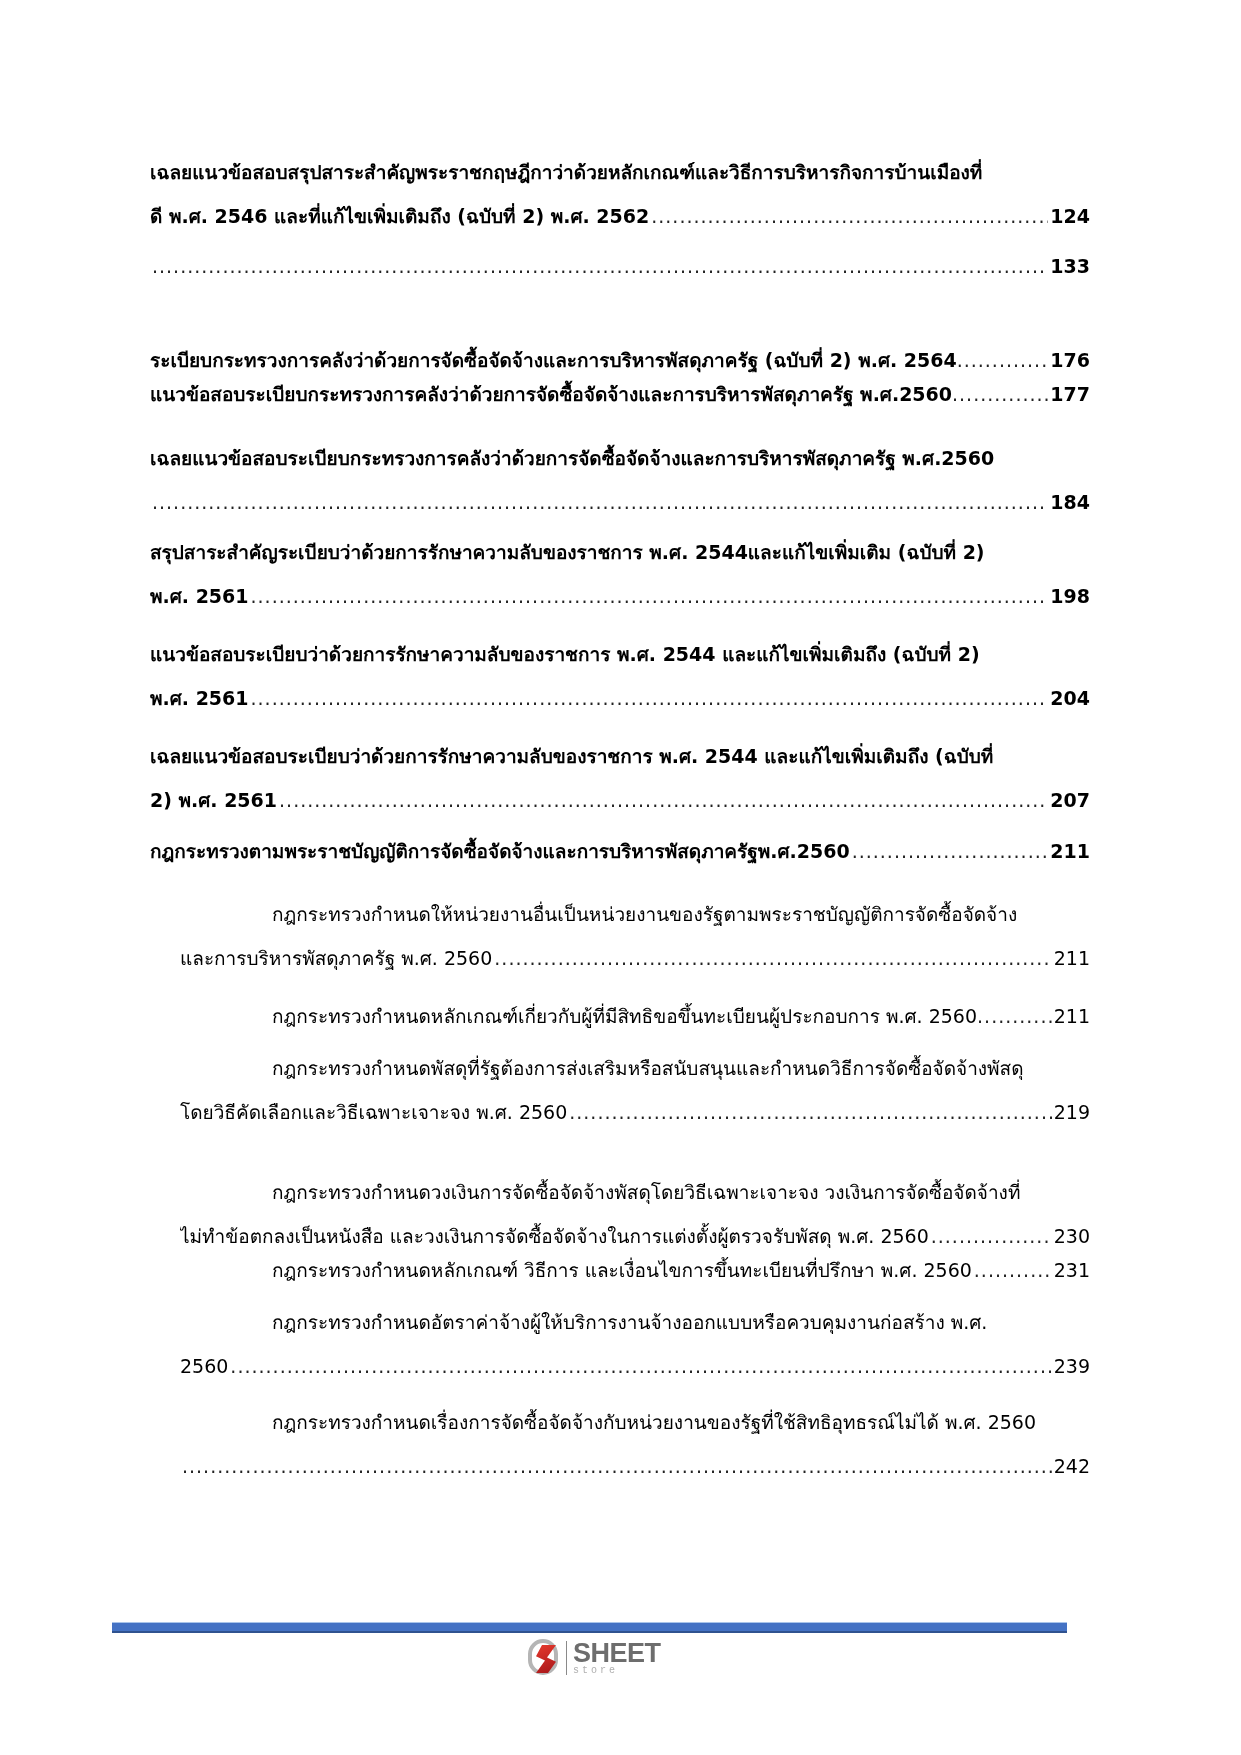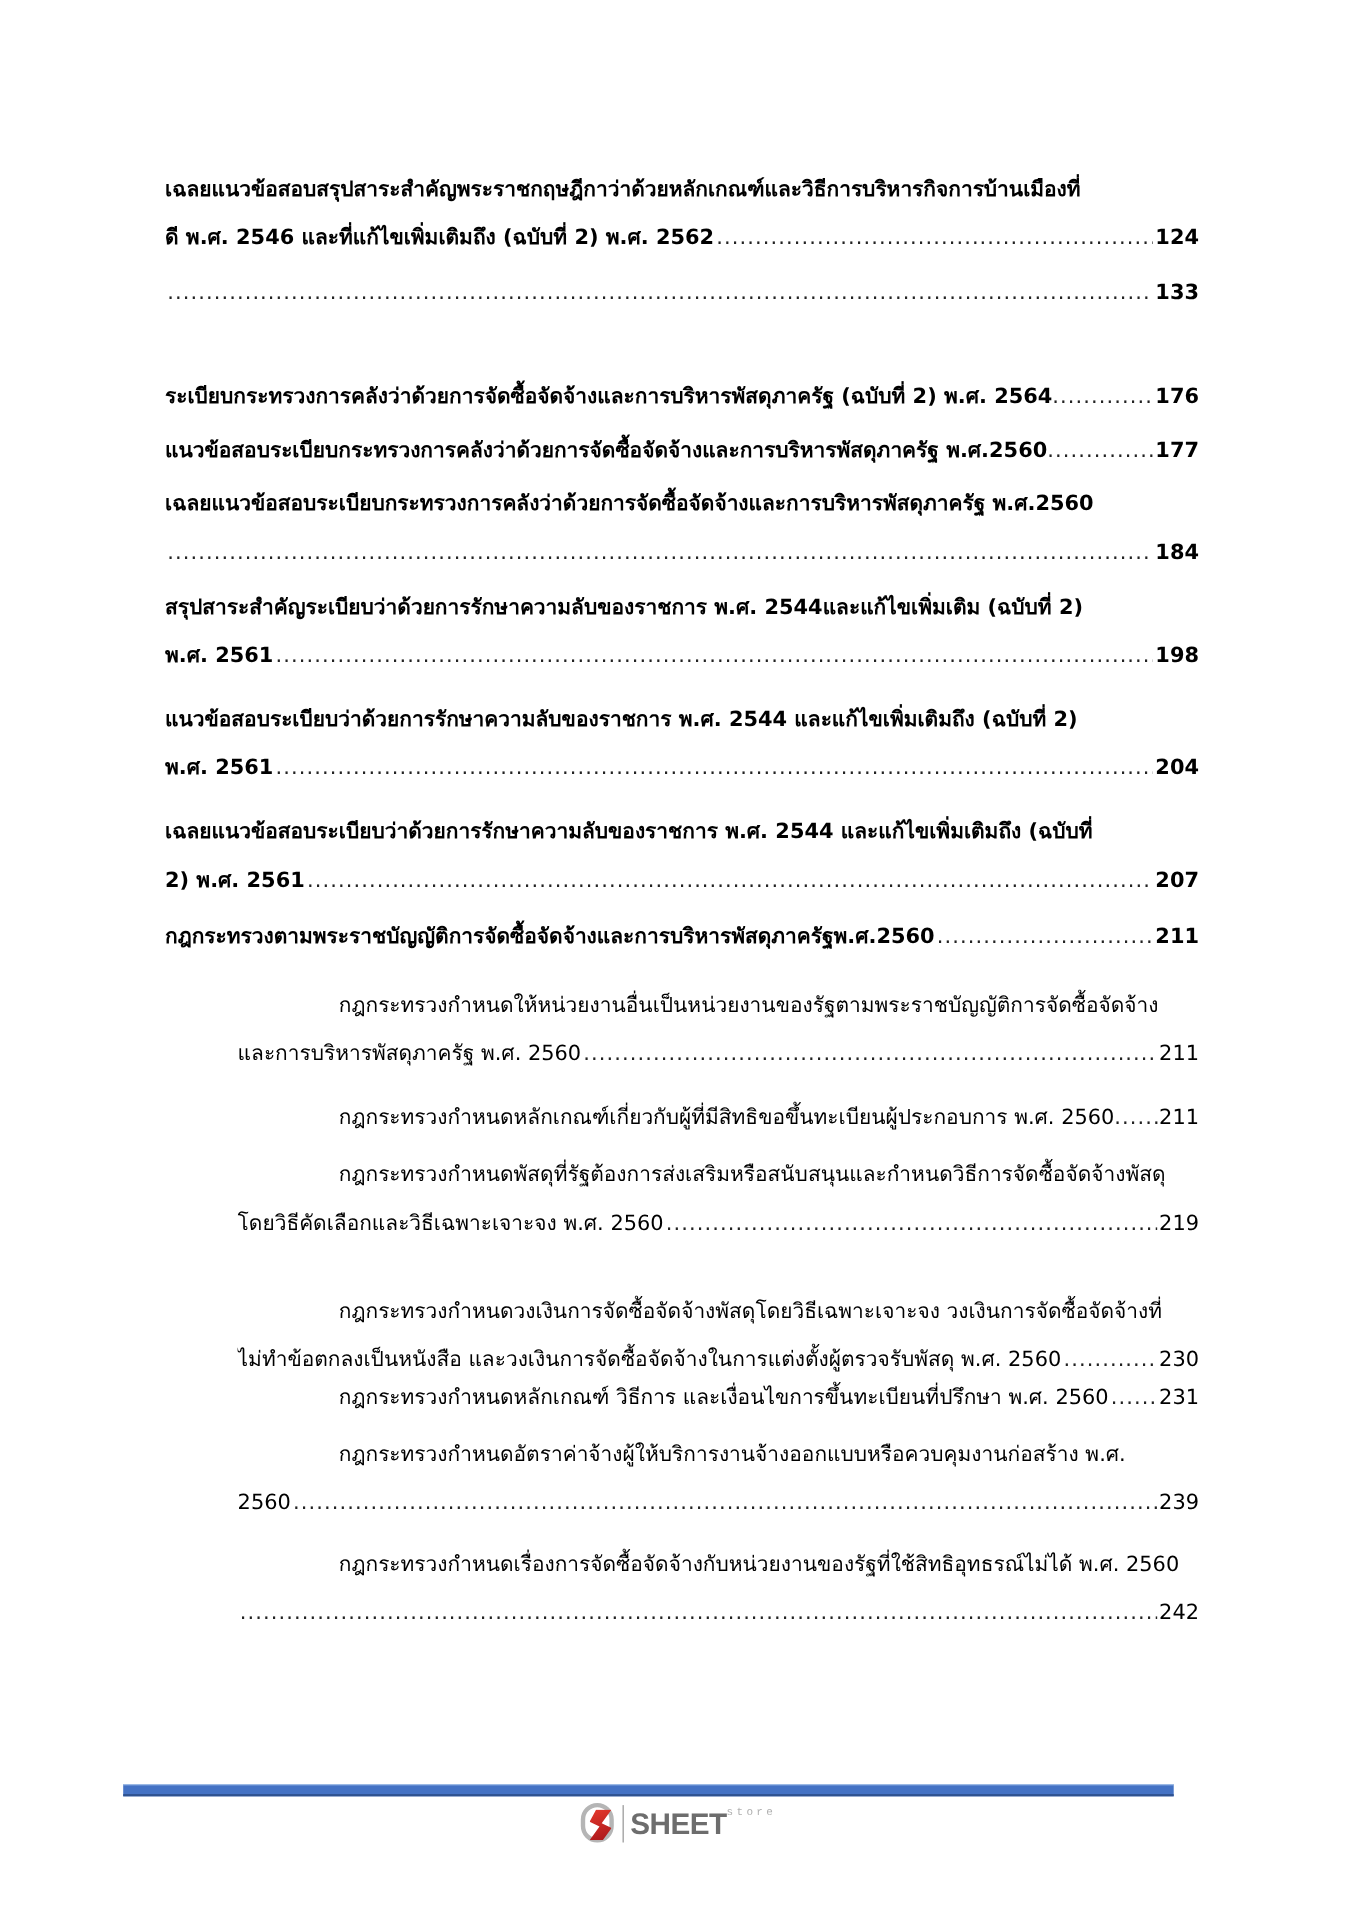--- a/index.html
+++ b/index.html
@@ -2,38 +2,38 @@
 <html><head>
   <meta charset="utf-8">
   <style>
     html, body { margin: 0; padding: 0; background: #ffffff; }
     body { width: 1241px; height: 1755px; position: relative; overflow: hidden;
            font-family: "DejaVu Sans", "Liberation Sans", sans-serif; color: #000; }
     .toc { position: absolute; left: 150px; top: 150px; width: 940px; }
     .entry { position: absolute; left: 0; width: 940px; }
     .line { position: relative; height: 44px; line-height: 44px; white-space: nowrap; display: flex; align-items: center; }
     .bold .line { font-weight: bold; font-size: 19px; }
-    .sub .line { font-weight: normal; font-size: 19px; margin-left: 36px; }
+    .sub .line { font-weight: normal; font-size: 19px; }
     .line .txt { flex: 0 0 auto; overflow: hidden; }
     .line .dots { flex: 1 1 auto; overflow: hidden; margin: 0 2px; letter-spacing: 1px; color: #222; }
     .line .dots::before { content: "......................................................................................................................................................................................................................................................................................................"; font-weight: normal; }
     .line .page { flex: 0 0 auto; }
     .line.full .txt { flex: 1 1 auto; }
     .sub { left: 30px; width: 910px; }
     .sub .line.first { padding-left: 92px; }
     .footer-bar { position: absolute; left: 112px; top: 1622px; width: 955px; height: 8px;
                   background: #4472c4; border-top: 1px solid #a9c4ea; border-bottom: 2px solid #2f528f; }
     .logo { position: absolute; left: 528px; top: 1638px; height: 40px; display: flex; align-items: center; }
     .logo-s { width: 34px; height: 38px; position: relative; }
     .logo-s .g { position: absolute; left: 0; top: 0; width: 30px; height: 36px; border-radius: 16px;
                  border: 4px solid #b5b5b5; box-sizing: border-box; }
     .logo-s .r { position: absolute; left: 8px; top: 6px; width: 20px; height: 28px;
                  background: linear-gradient(160deg, #e53a2d, #a8161a); clip-path: polygon(30% 0, 100% 0, 55% 45%, 100% 60%, 60% 100%, 0 100%, 45% 55%, 0 40%); }
     .logo-sep { width: 1px; height: 34px; background: #8a8a8a; margin: 0 6px 0 4px; }
-    .logo-text { display: flex; flex-direction: row; line-height: 1; }
+    .logo-text { display: flex; flex-direction: column; line-height: 1; }
     .logo-text .t1 { font-family: "Liberation Sans", sans-serif; font-weight: bold; font-size: 27px; color: #6d6d6d; letter-spacing: -0.5px; }
     .logo-text .t2 { font-family: Liberation Mono, monospace; font-size: 10px; color: #b0b0b0; letter-spacing: 3px; margin-top: -1px; }
   </style>
 </head>
 <body>
 
 <div class="toc">
 
   <div class="entry bold" style="top:0px">
     <div class="line full">
@@ -55,21 +55,21 @@
   </div>
 
   <div class="entry bold" style="top:188px">
     <div class="line">
         <span class="txt">ระเบียบกระทรวงการคลังว่าด้วยการจัดซื้อจัดจ้างและการบริหารพัสดุภาครัฐ (ฉบับที่ 2) พ.ศ. 2564</span>
         <span class="dots" style="margin:0"></span>
         <span class="page">176</span>
       </div>
   </div>
 
-  <div class="entry bold" style="top:237px">
+  <div class="entry bold" style="top:222px">
     <div class="line">
         <span class="txt">แนวข้อสอบระเบียบกระทรวงการคลังว่าด้วยการจัดซื้อจัดจ้างและการบริหารพัสดุภาครัฐ พ.ศ.2560</span>
         <span class="dots" style="margin:0"></span>
         <span class="page">177</span>
       </div>
   </div>
 
   <div class="entry bold" style="top:286px">
     <div class="line full">
         <span class="txt">เฉลยแนวข้อสอบระเบียบกระทรวงการคลังว่าด้วยการจัดซื้อจัดจ้างและการบริหารพัสดุภาครัฐ พ.ศ.2560</span>

